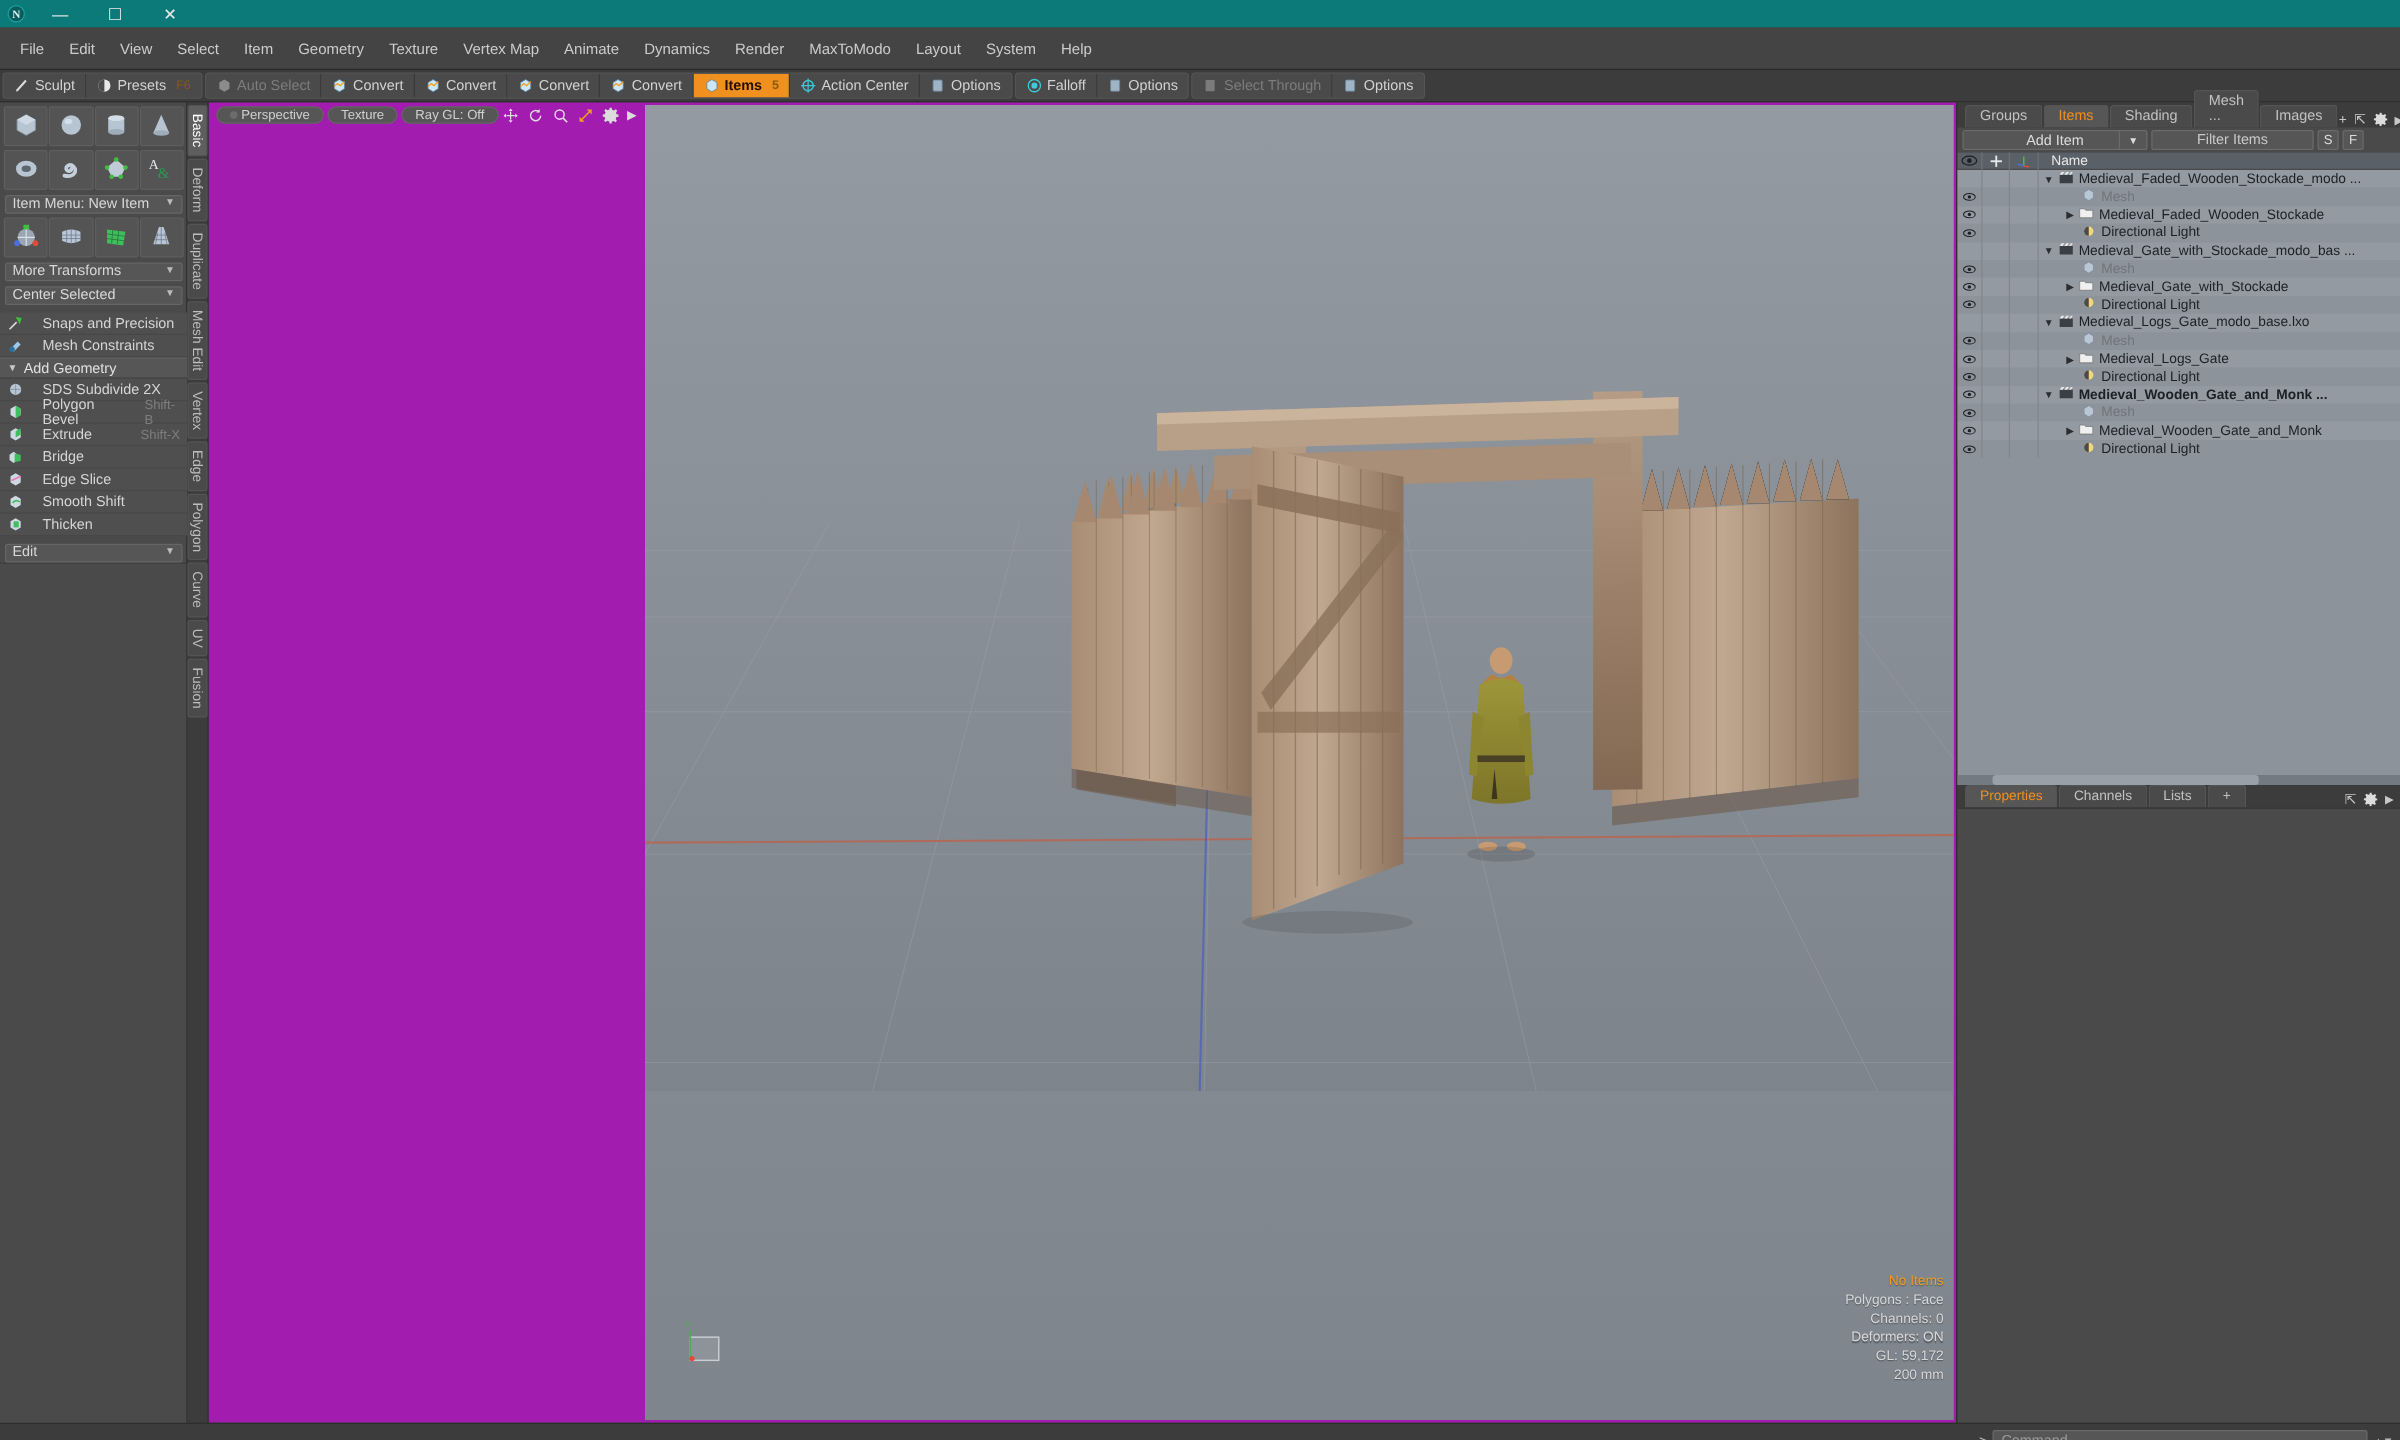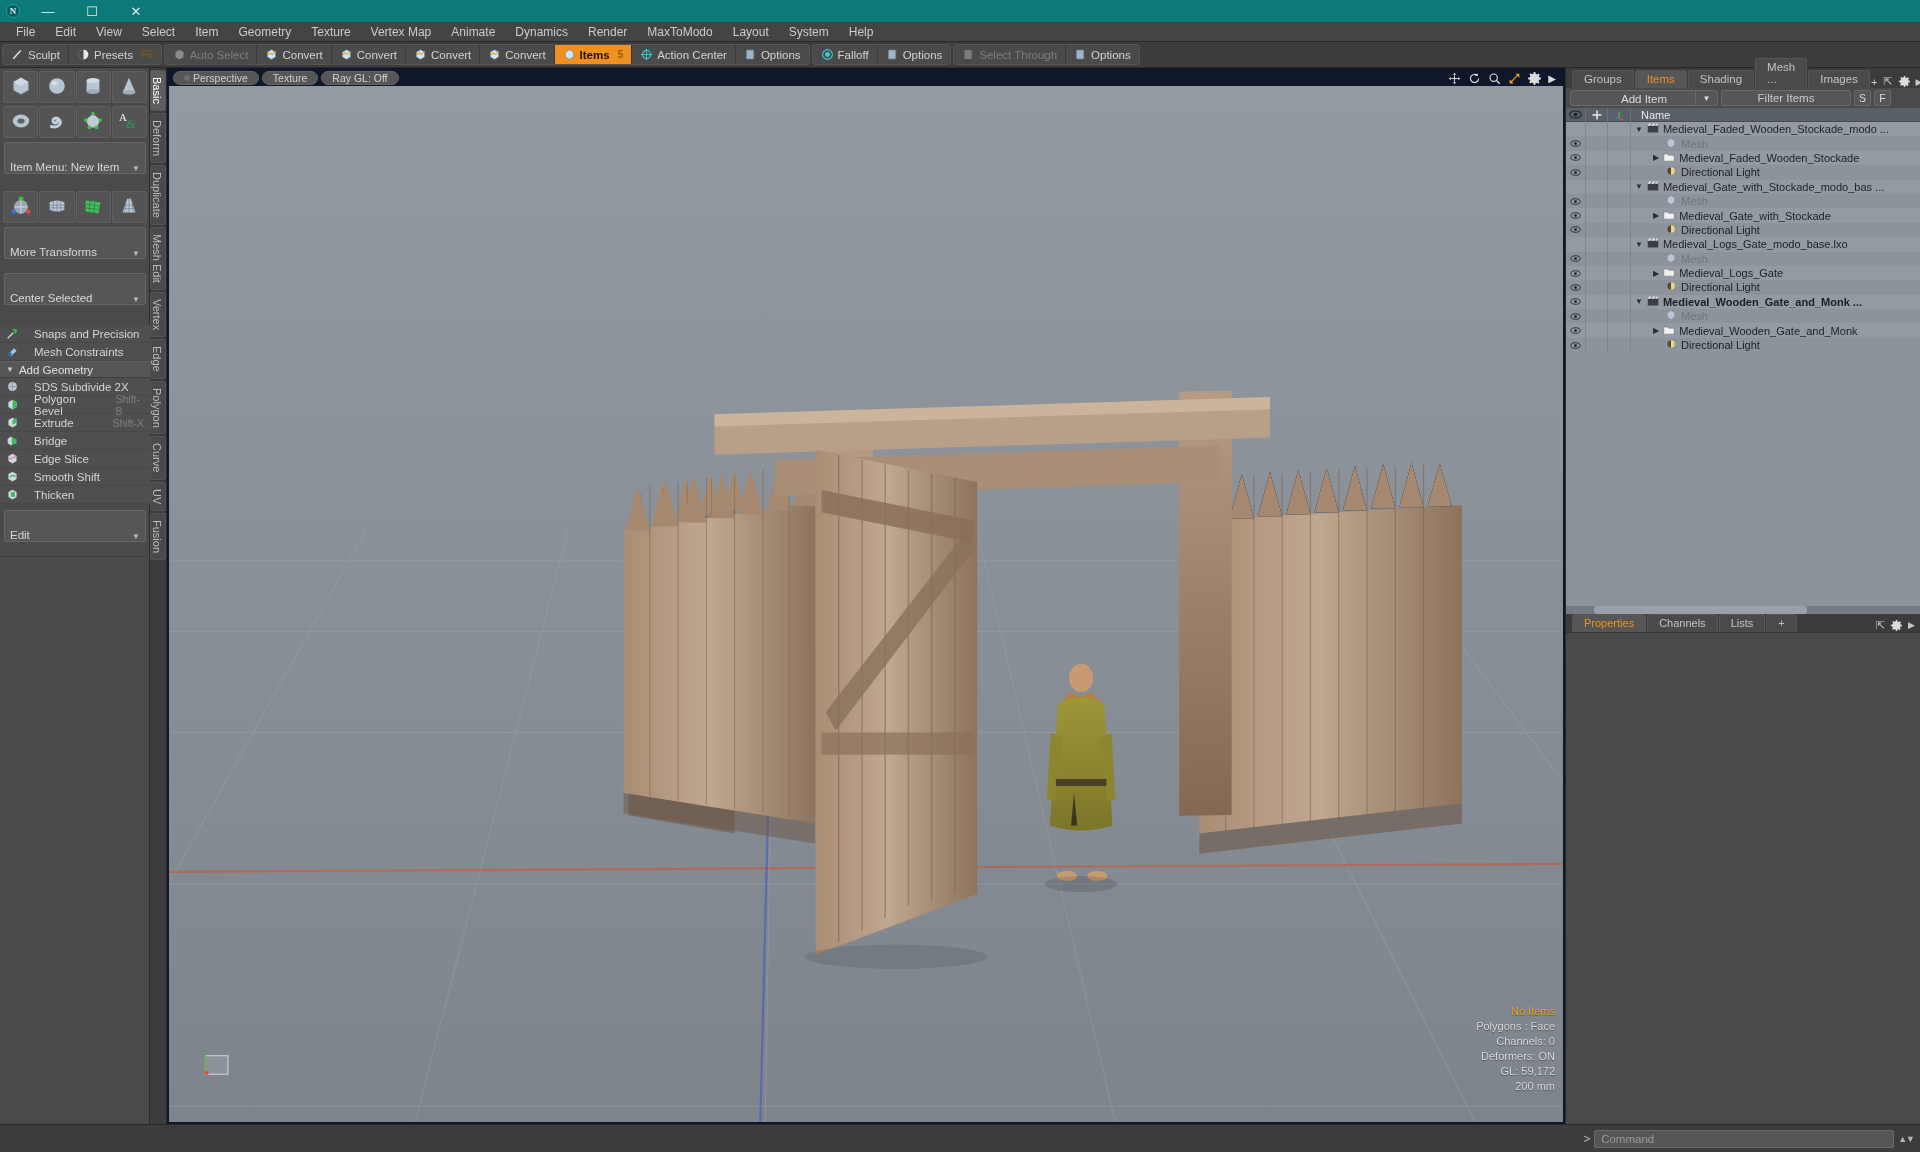--- a/index.html
+++ b/index.html
@@ -18,21 +18,21 @@
     width:14px; height:14px; border-radius:50%; background:#0a5c5c;
     border:1px solid #1aa0a0; display:inline-flex; align-items:center;
     justify-content:center; font-size:9px; color:#d9f5f5; margin-right:6px;
     font-family:"Liberation Serif", serif; font-weight:bold;
   }
   .titlebar .ttl { flex:1; }
   .winbtns { display:flex; height:22px; }
   .winbtn { width:44px; display:flex; align-items:center; justify-content:center;
             color:#eaeaea; font-size:13px; }
   
-  .menubar { height:20px; background:#444444; display:flex; align-items:center;
+  .menubar { height:34px; background:#444444; display:flex; align-items:center;
              padding-left:6px; border-bottom:1px solid #2a2a2a;}
   .menubar .mi { padding:0 10px; line-height:20px; color:#cccccc; font-size:12px; }
   
   .toolbar { height:26px; background:#3c3c3c; display:flex; align-items:stretch;
              border-bottom:1px solid #2a2a2a; padding:2px 2px; gap:2px;}
   .tgroup { display:flex; background:#4a4a4a; border:1px solid #555; border-radius:3px;
             overflow:hidden; }
   .tbtn { display:flex; align-items:center; gap:4px; padding:0 8px; font-size:11.5px;
           color:#d2d2d2; background:#4a4a4a; border-right:1px solid #3a3a3a; }
   .tbtn:last-child{border-right:none;}
@@ -41,43 +41,43 @@
   .tbtn .num { color:#8a5a10; font-size:10px; margin-left:4px;}
   .ico { width:13px; height:13px; flex:none; display:inline-block; }
   .main { display:flex; height:calc(1152px - 22px - 20px - 26px - 28px); }
   
   .leftpanel { width:150px; background:#4a4a4a; border-right:1px solid #2c2c2c;
                display:flex; flex-direction:column; }
   .lp-scroll { width:150px; }
   .iconrow { display:flex; gap:1px; padding:3px 3px 0 3px; }
   .iconcell { flex:1; height:32px; background:#545454; border:1px solid #5e5e5e;
               border-radius:2px; display:flex; align-items:center; justify-content:center; }
-  .dropdown { margin:4px 4px 14px 4px; height:32px; background:#565656;
-              border:1px solid #666; border-radius:2px; display:flex; align-items:flex-end;
+  .dropdown { margin:4px 4px 0 4px; height:15px; background:#565656;
+              border:1px solid #666; border-radius:2px; display:flex; align-items:flex-start;
               padding:0 5px; font-size:11.5px; color:#d8d8d8; position:relative;}
   .dropdown .caret { position:absolute; right:5px; font-size:8px; color:#bbb;}
   .listitem { height:18px; display:flex; align-items:center; gap:15px; padding:0 6px;
               font-size:11.5px; color:#d5d5d5; background:#4f4f4f;
               border-bottom:1px solid #474747;}
   .listitem .sc { margin-left:auto; color:#7e7e7e; font-size:10.5px;}
   .sectionhdr { height:17px; display:flex; align-items:center; gap:5px; padding:0 6px;
                 font-size:11.5px; color:#e0e0e0; background:#565656;
                 border-top:1px solid #5f5f5f; border-bottom:1px solid #3f3f3f;}
   .sectionhdr .tri { font-size:8px; color:#c8c8c8;}
   .lp-filler { flex:1; background:#4a4a4a; border-top:1px solid #3f3f3f;}
   
   .vtabs { width:17px; background:#3c3c3c; display:flex; flex-direction:column;
            border-right:1px solid #2c2c2c; padding-top:2px;}
   .vtab { writing-mode:vertical-rl; text-orientation:mixed; font-size:11px;
           color:#bdbdbd; background:#4a4a4a; margin-bottom:2px; padding:6px 2px;
           border:1px solid #545454; border-radius:2px; letter-spacing:0px;}
   .vtab.active { background:#5e5e5e; color:#ffffff;}
   
-  .viewwrap { flex:1; background:#0f172a; padding:2px 2px 2px 2px; display:flex;
-              flex-direction:column; }
+  .viewwrap { flex:1; background:#a21caf; padding:2px 2px 2px 2px; display:flex;
+              flex-direction:row; }
   .vpheader { height:16px; display:flex; align-items:center; gap:3px; padding-left:4px;}
   .vpbtn { height:14px; padding:0 10px; font-size:10.5px; color:#d0d0d0;
            background:#565656; border:1px solid #646464; border-radius:7px;
            display:flex; align-items:center;}
   .vpdot { width:6px; height:6px; border-radius:50%; background:#6d6d6d; margin-right:3px;}
   .vpicons { margin-left:auto; display:flex; align-items:center; gap:7px; padding-right:7px;}
   .viewport { flex:1; position:relative; overflow:hidden;
               background:linear-gradient(#8d939a 0%, #868d94 55%, #7e858c 100%); }
   .infobox { position:absolute; right:8px; bottom:28px; text-align:right;
              font-size:11px; color:#d8d8d8; line-height:15px; text-shadow:0 1px 1px #00000066;}

